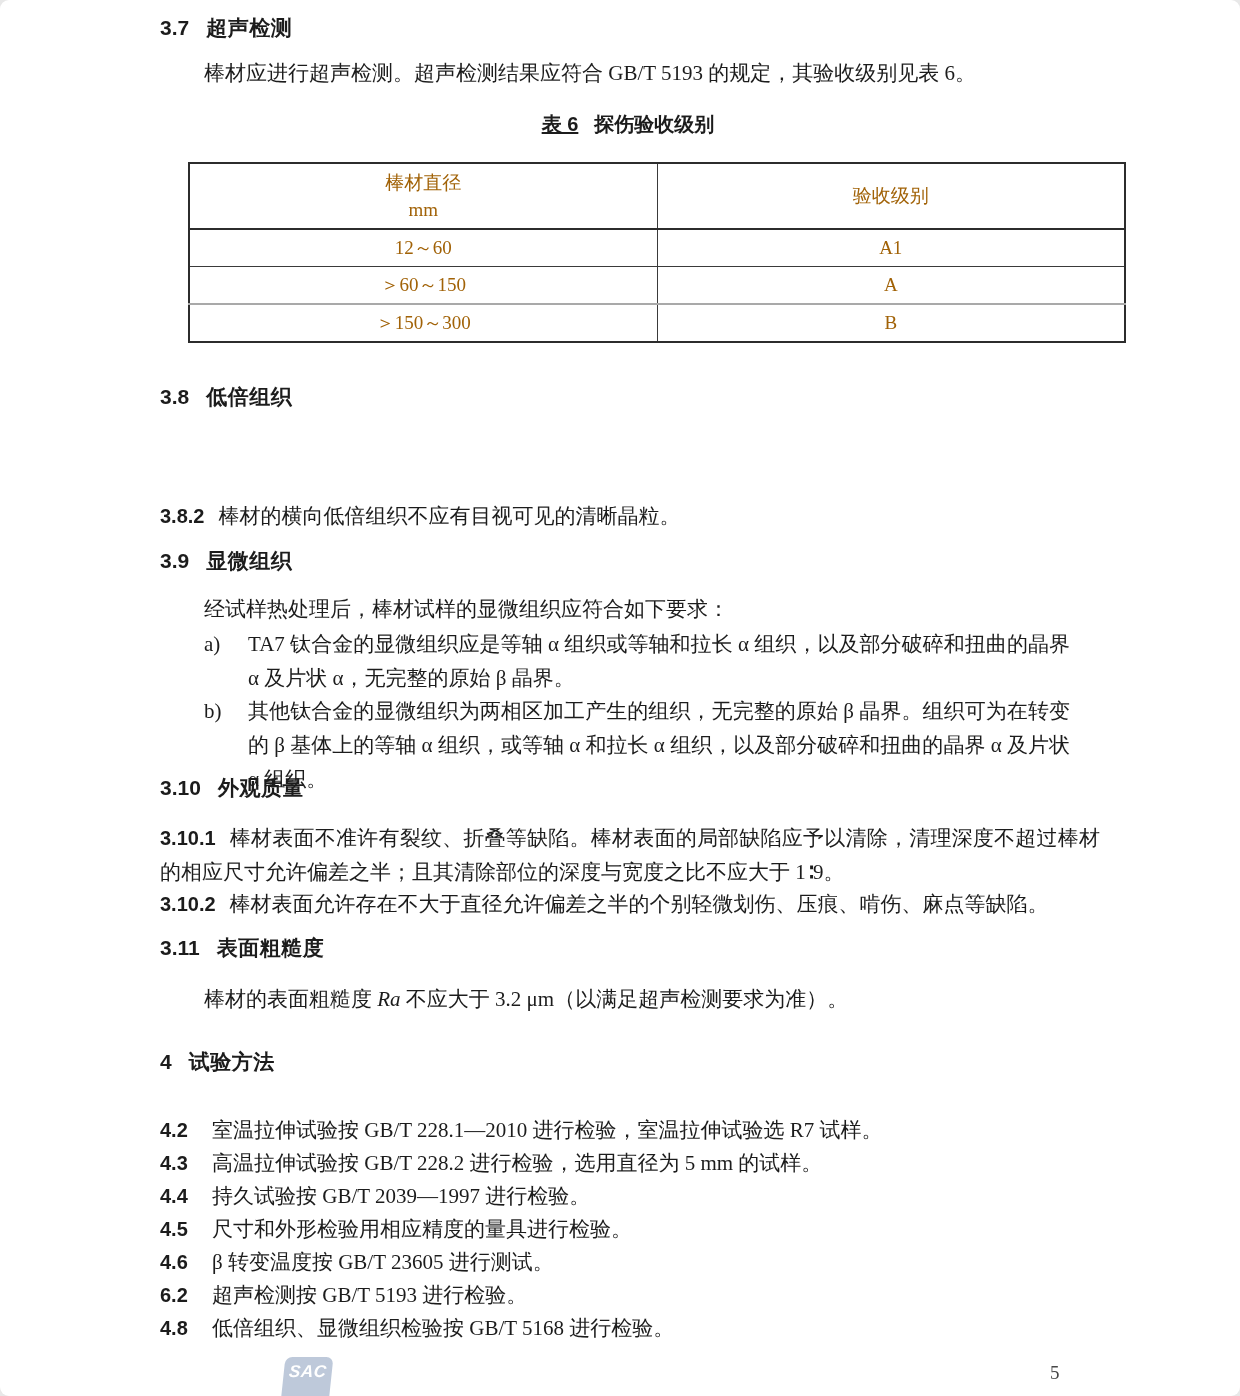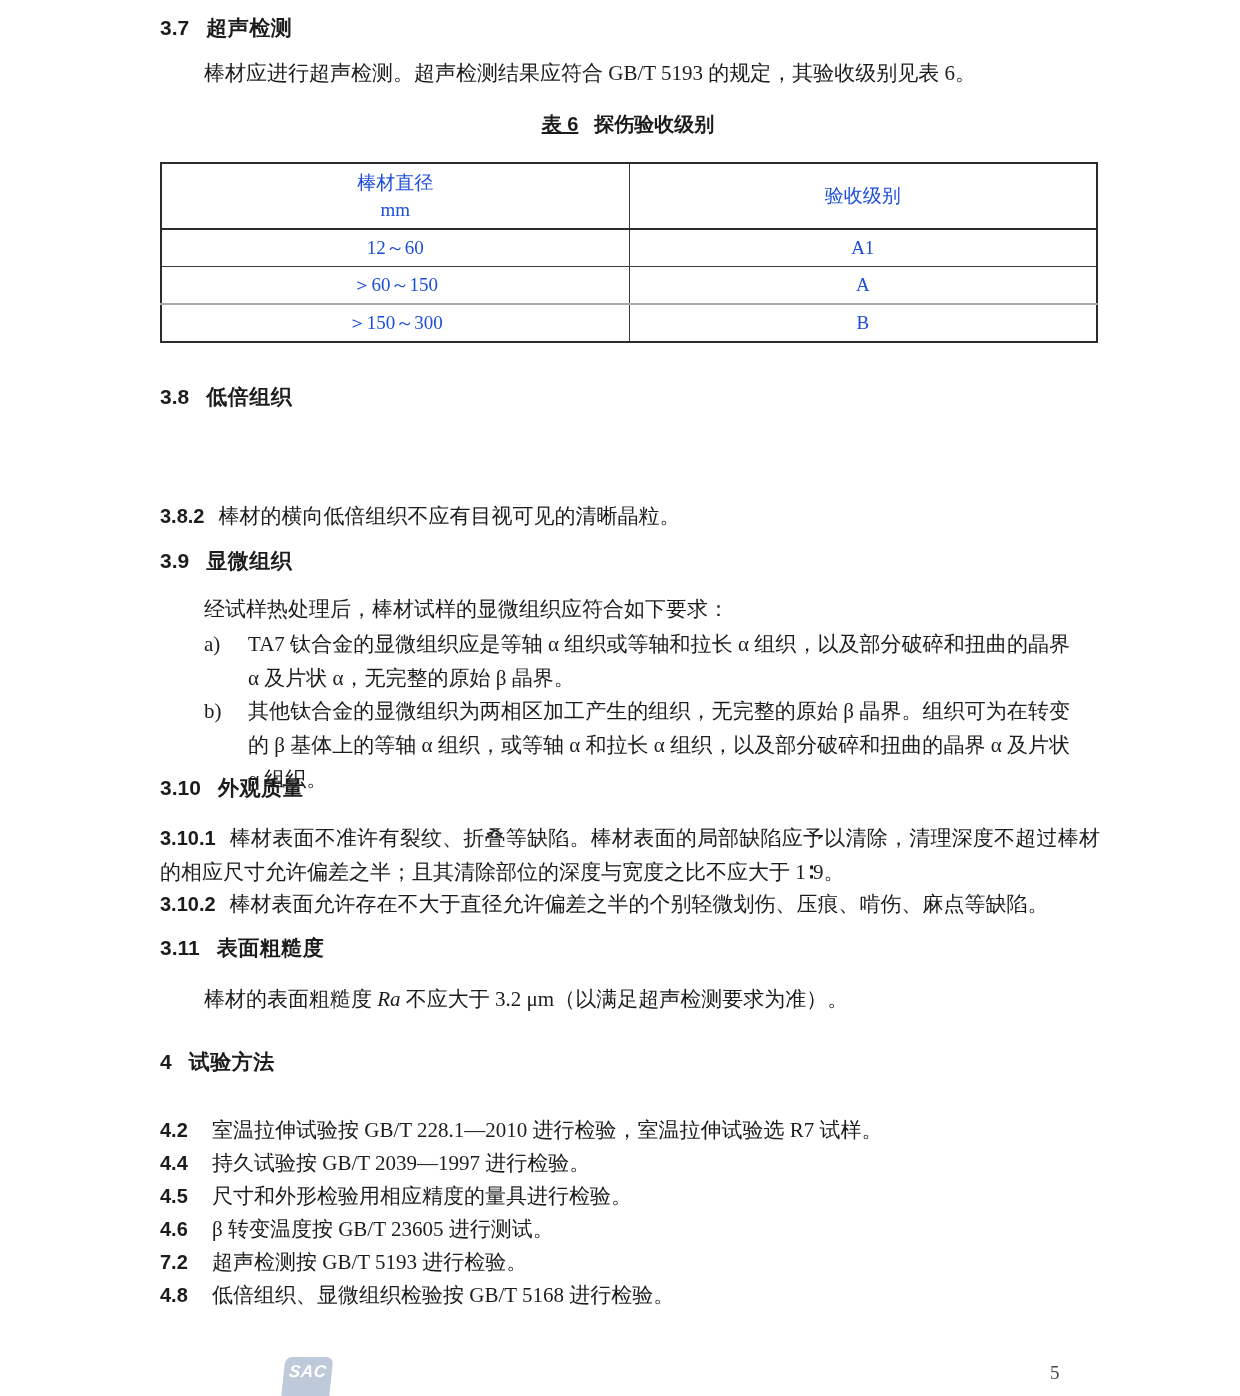--- a/index.html
+++ b/index.html
@@ -1,19 +1,20 @@
 <!DOCTYPE html>
 <html><head>
 <meta charset="utf-8">
 <style>
   html,body{margin:0;padding:0;background:#e8e8e8;}
   .page{
     position:relative;width:1240px;height:1396px;background:#ffffff;
     overflow:hidden;color:#1c1c1c;
     font-family:"Liberation Serif","DejaVu Serif",serif;
+    border-radius:9px;
   }
   .abs{position:absolute;}
   
   .h2{
     font-family:"Liberation Sans","DejaVu Sans",sans-serif;
     font-weight:bold;font-size:21px;line-height:28px;left:160px;
     letter-spacing:0.5px;
   }
   .h2 .hnum{margin-right:17px;letter-spacing:0;}
   
@@ -30,21 +31,21 @@
   
   .tbl-caption{
     left:160px;width:936px;text-align:center;
     font-family:"Liberation Sans","DejaVu Sans",sans-serif;
     font-weight:bold;font-size:20px;line-height:26px;
   }
   .tbl-caption .cap-label{margin-right:16px;text-decoration:underline;}
   
   table.t6{
     border-collapse:collapse;table-layout:fixed;
-    width:936px;font-size:19px;color:#1d4ed8;
+    width:936px;font-size:19px;color:#a16207;margin-left:28px;
   }
   table.t6 th,table.t6 td{
     border:1px solid #3a3a3a;text-align:center;vertical-align:middle;
     font-weight:normal;padding:0;
   }
   table.t6{border:2px solid #2c2c2c;}
   table.t6 thead th{height:64px;border-bottom:2px solid #2c2c2c;}
   table.t6 tbody td{height:36px;}
   table.t6 tr.sep-gray td{border-top:2px solid #a9a9a9;}
   .hdr-2line div{line-height:27px;}
@@ -162,30 +163,33 @@
 
   <div class="abs h2" style="top:1048px">
     <span class="hnum">4</span><span>试验方法</span>
   </div>
 
   <div class="abs body-text methods" style="top:1114px;left:160px;width:960px">
     <div class="mrow">
       <span class="mnum">4.2</span><span>室温拉伸试验按 GB/T 228.1—2010 进行检验，室温拉伸试验选 R7 试样。</span>
     </div>
     <div class="mrow">
+      <span class="mnum">4.3</span><span>高温拉伸试验按 GB/T 228.2 进行检验，选用直径为 5 mm 的试样。</span>
+    </div>
+    <div class="mrow">
       <span class="mnum">4.4</span><span>持久试验按 GB/T 2039—1997 进行检验。</span>
     </div>
     <div class="mrow">
       <span class="mnum">4.5</span><span>尺寸和外形检验用相应精度的量具进行检验。</span>
     </div>
     <div class="mrow">
       <span class="mnum">4.6</span><span>β 转变温度按 GB/T 23605 进行测试。</span>
     </div>
     <div class="mrow">
-      <span class="mnum">7.2</span><span>超声检测按 GB/T 5193 进行检验。</span>
+      <span class="mnum">6.2</span><span>超声检测按 GB/T 5193 进行检验。</span>
     </div>
     <div class="mrow">
       <span class="mnum">4.8</span><span>低倍组织、显微组织检验按 GB/T 5168 进行检验。</span>
     </div>
   </div>
 
   <div class="abs watermark" style="left:283px;top:1357px">
     <span>SAC</span>
   </div>
 

